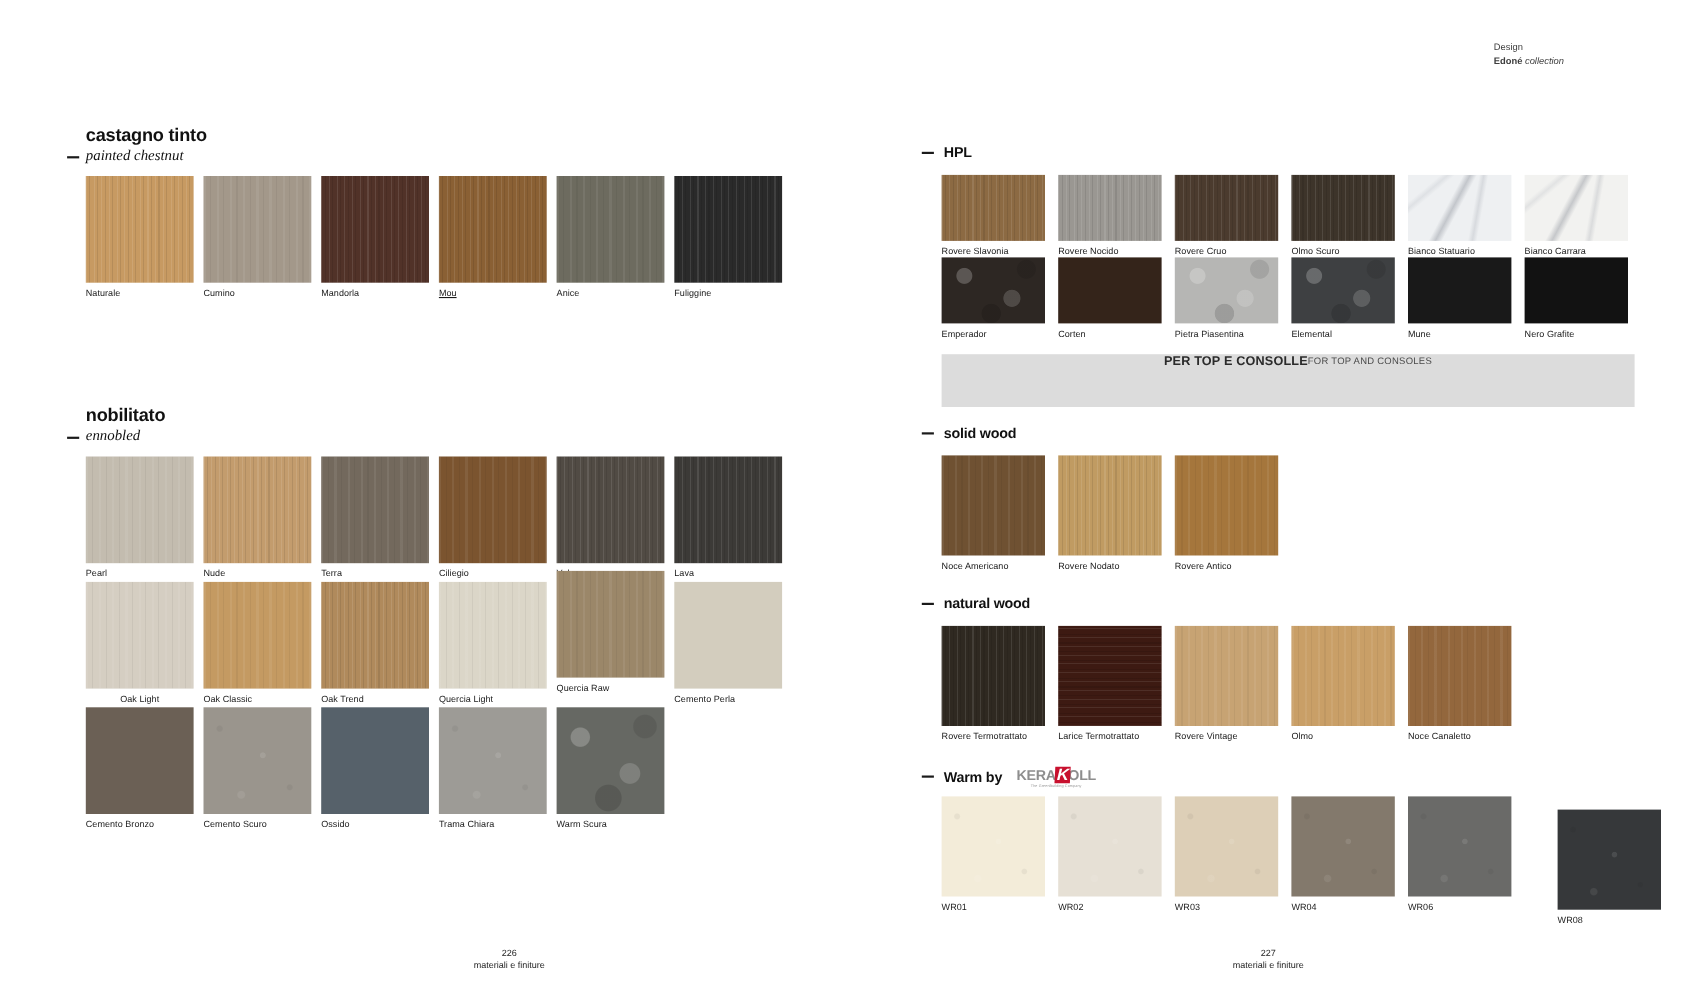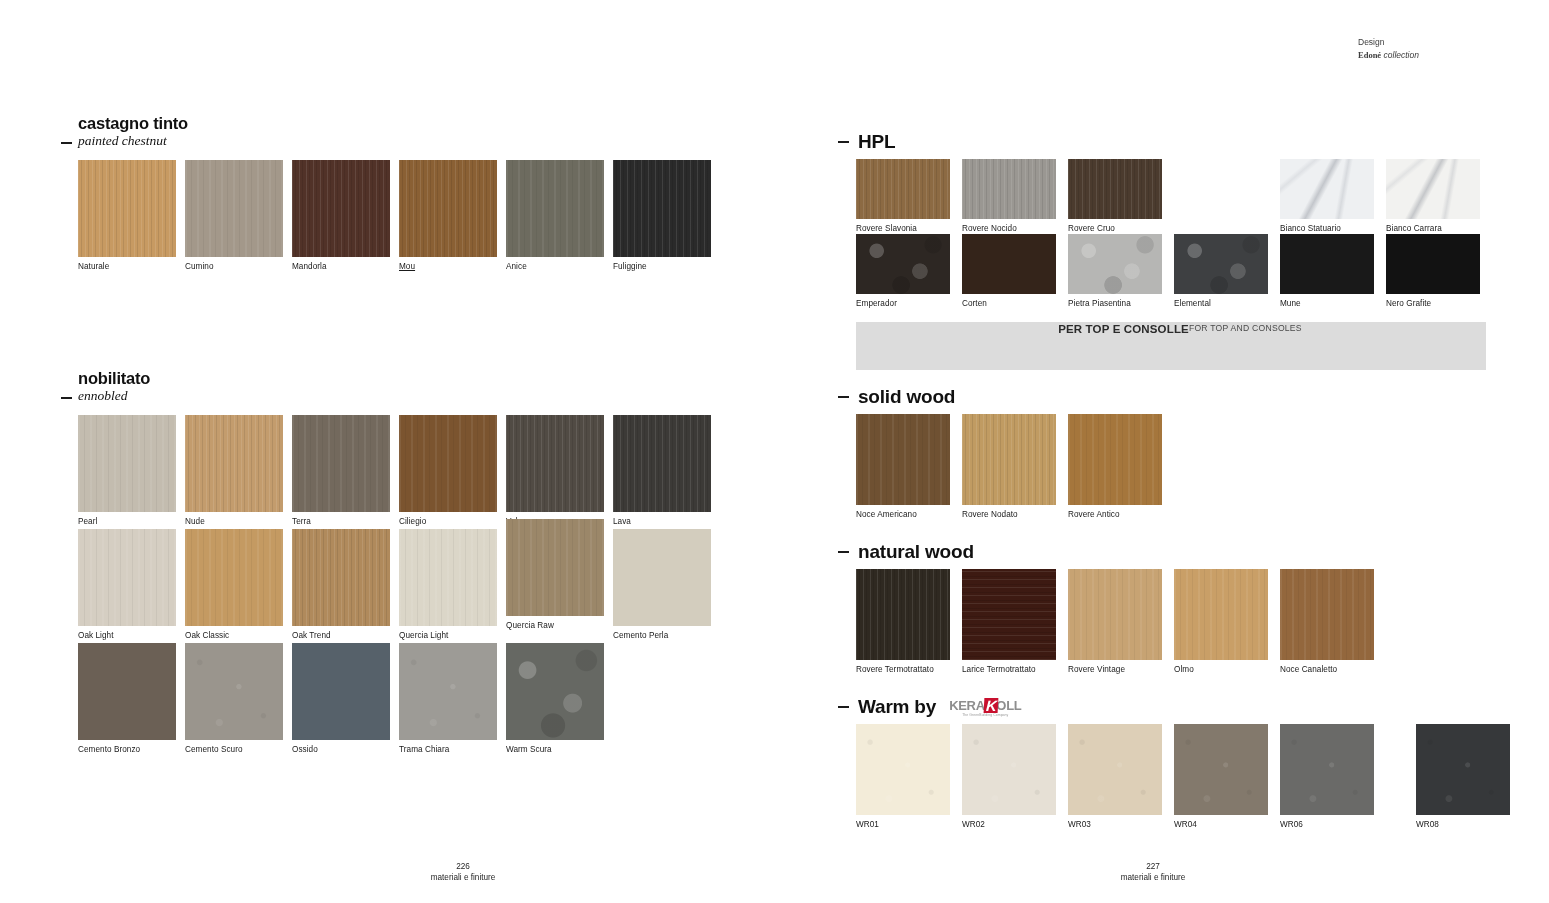--- a/index.html
+++ b/index.html
@@ -18,21 +18,21 @@
 
   
   .page-header {
     position: absolute;
     top: 36px;
     left: 1358px;
     font-size: 8.5px;
     line-height: 12.5px;
     color: #3d3d3d;
   }
-  .page-header .brand { font-weight: bold; font-family: Liberation Serif, serif; }
+  .page-header .brand { font-weight: bold; }
   .page-header .collection-word { font-weight: normal; font-style: italic; }
 
   
   .spread { position: absolute; inset: 0; }
   .col-left  { position: absolute; left: 78px;  top: 0; width: 700px; }
   .col-right { position: absolute; left: 838px; top: 0; width: 660px; }
 
   
   .section-head { position: absolute; }
   .section-head .title-it {
@@ -62,21 +62,21 @@
     align-items: center;
     gap: 9px;
   }
   .head-inline .dash {
     width: 11px;
     height: 2px;
     background: #1a1a1a;
     display: block;
   }
   .head-inline .label {
-    font-size: 19px;
+    font-size: 13px;
     font-weight: bold;
     letter-spacing: -0.2px;
     color: #111;
   }
 
   
   .grid { position: absolute; display: flex; flex-wrap: wrap; }
   .swatch-cell { position: relative; }
   .swatch {
     position: relative;
@@ -300,21 +300,21 @@
           <div class="swatch-label">Ciliegio</div>
         </div>
         <div class="swatch-cell" style="position: absolute; left: 428px; top: 0px;">
           <div class="swatch grain-v" style="width: 98px; height: 97px; background: rgb(81, 75, 68);"></div>
           <div class="swatch-label">Vulcano</div>
         </div>
         <div class="swatch-cell" style="position: absolute; left: 535px; top: 0px;">
           <div class="swatch grain-v" style="width: 98px; height: 97px; background: rgb(60, 58, 55);"></div>
           <div class="swatch-label">Lava</div>
         </div>
-        <div class="swatch-cell" style="position: absolute; left: 0px; top: 114px;">
+        <div class="swatch-cell" style="position: absolute; left: 0px; top: 114px; text-align: center;">
           <div class="swatch grain-soft" style="width: 98px; height: 97px; background: rgb(213, 206, 194);"></div>
           <div class="swatch-label">Oak Light</div>
         </div>
         <div class="swatch-cell" style="position: absolute; left: 107px; top: 114px;">
           <div class="swatch grain-soft" style="width: 98px; height: 97px; background: rgb(196, 154, 98);"></div>
           <div class="swatch-label">Oak Classic</div>
         </div>
         <div class="swatch-cell" style="position: absolute; left: 214px; top: 114px;">
           <div class="swatch grain-v" style="width: 98px; height: 97px; background: rgb(176, 138, 92);"></div>
           <div class="swatch-label">Oak Trend</div>
@@ -370,20 +370,24 @@
           <div class="swatch grain-v" style="width: 94px; height: 60px; background: rgb(140, 106, 67);"></div>
           <div class="swatch-label">Rovere Slavonia</div>
         </div>
         <div class="swatch-cell" style="position: absolute; left: 106px; top: 0px;">
           <div class="swatch grain-v" style="width: 94px; height: 60px; background: rgb(154, 151, 146);"></div>
           <div class="swatch-label">Rovere Nocido</div>
         </div>
         <div class="swatch-cell" style="position: absolute; left: 212px; top: 0px;">
           <div class="swatch grain-v" style="width: 94px; height: 60px; background: rgb(75, 59, 46);"></div>
           <div class="swatch-label">Rovere Cruo</div>
+        </div>
+        <div class="swatch-cell" style="position: absolute; left: 318px; top: 0px;">
+          <div class="swatch grain-v" style="width: 94px; height: 60px; background: rgb(61, 52, 42);"></div>
+          <div class="swatch-label">Olmo Scuro</div>
         </div>
         <div class="swatch-cell" style="position: absolute; left: 424px; top: 0px;">
           <div class="swatch grain-marble" style="width: 94px; height: 60px; background: rgb(238, 240, 242);"></div>
           <div class="swatch-label">Bianco Statuario</div>
         </div>
         <div class="swatch-cell" style="position: absolute; left: 530px; top: 0px;">
           <div class="swatch grain-marble" style="width: 94px; height: 60px; background: rgb(242, 242, 240);"></div>
           <div class="swatch-label">Bianco Carrara</div>
         </div>
         <div class="swatch-cell" style="position: absolute; left: 0px; top: 75px;">
@@ -489,21 +493,21 @@
           <div class="swatch-label">WR03</div>
         </div>
         <div class="swatch-cell" style="position: absolute; left: 318px; top: 0px;">
           <div class="swatch grain-plaster" style="width: 94px; height: 91px; background: rgb(131, 121, 108);"></div>
           <div class="swatch-label">WR04</div>
         </div>
         <div class="swatch-cell" style="position: absolute; left: 424px; top: 0px;">
           <div class="swatch grain-plaster" style="width: 94px; height: 91px; background: rgb(106, 106, 104);"></div>
           <div class="swatch-label">WR06</div>
         </div>
-        <div class="swatch-cell" style="position: absolute; left: 530px; top: 0px; padding-left: 30px;">
+        <div class="swatch-cell" style="position: absolute; left: 530px; top: 12px; padding-left: 30px;">
           <div class="swatch grain-plaster" style="width: 94px; height: 91px; background: rgb(54, 56, 58);"></div>
           <div class="swatch-label">WR08</div>
         </div>
       </div>
 
     <div class="footer" style="left:160px; top:861px; width:310px;">
       <span class="pagenum">227</span>
       <span class="caption">materiali e finiture</span>
     </div>
   </div>

